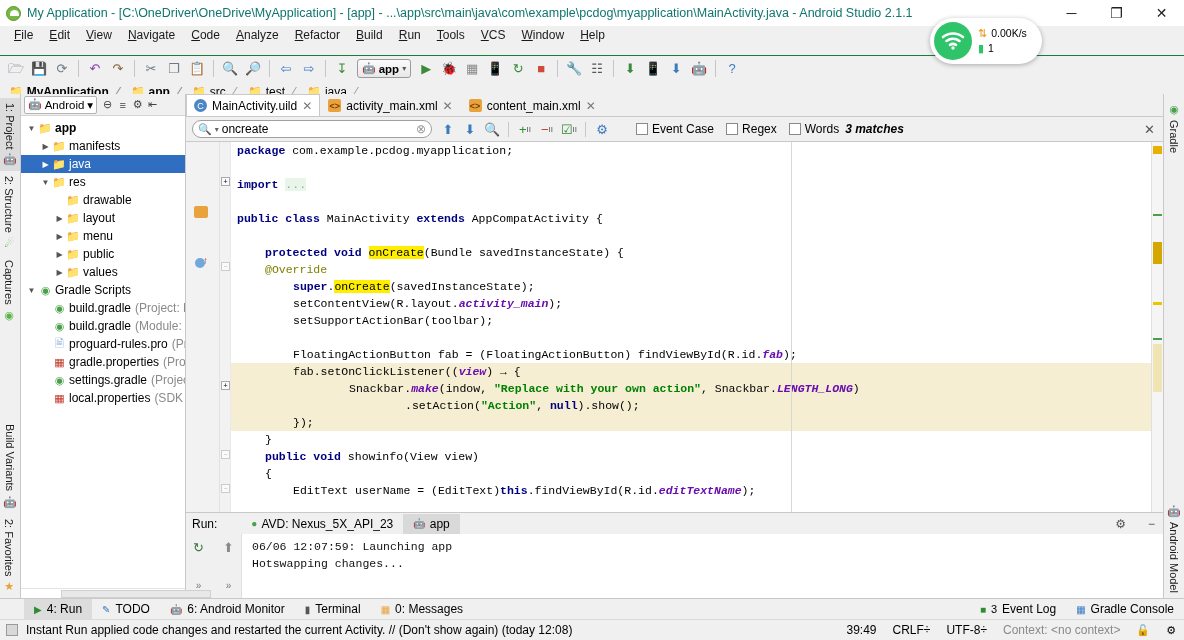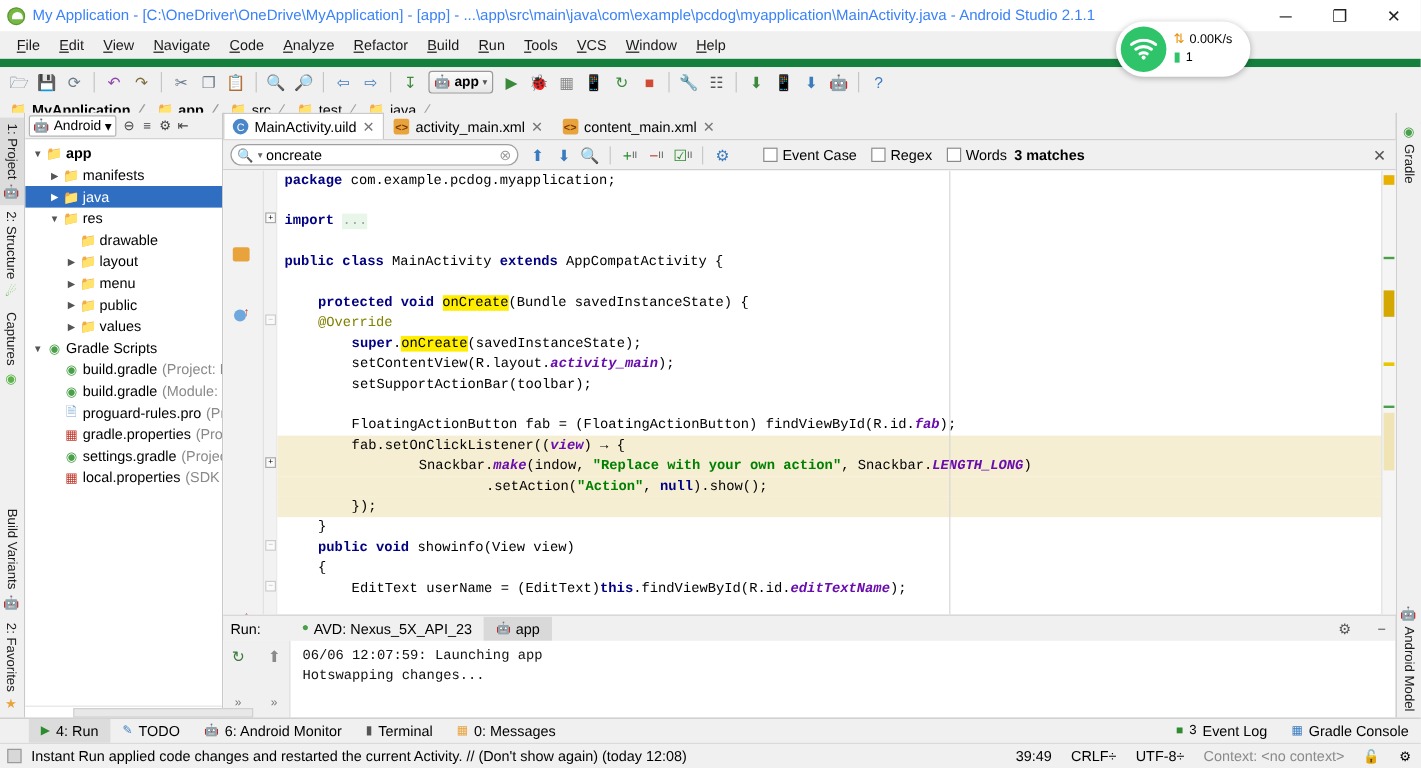--- a/index.html
+++ b/index.html
@@ -18,28 +18,28 @@
     padding:0 0 0 6px; position:relative;
   }
   #title-icon{
     width:15px;height:15px;border-radius:50%;background:#77b843;
     border:1px solid #5d9634; margin-right:6px; flex:none; position:relative;
   }
   #title-icon::after{
     content:""; position:absolute; left:3px; top:3px; width:9px;height:6px;
     border-radius:5px 5px 0 0; background:#fff;
   }
-  #title-text{ font-size:12.5px; color:#3b82f6; white-space:nowrap; }
+  #title-text{ font-size:12.5px; color:#0f766e; white-space:nowrap; }
   #winbtns{ position:absolute; right:0; top:0; height:26px; display:flex; }
   .winbtn{ width:45px; height:26px; display:flex; align-items:center;
            justify-content:center; font-size:14px; color:#222; }
 
   
-  #menubar{ height:30px; background:#f0f0f0; display:flex; align-items:center;
-            padding-left:6px; border-bottom:7px solid #15803d;}
+  #menubar{ height:30px; background:#f0f0f0; display:flex; align-items:flex-start;
+            padding-left:6px; border-bottom:1px solid #15803d;}
   .menu-item{ padding:2px 8px; font-size:12px; color:#1a1a1a; }
   .menu-item u{ text-decoration:underline; }
 
   
   #toolbar{ height:25px; background:#f0f0f0; display:flex; align-items:center;
             padding-left:5px; gap:1px; }
   .tbtn{ width:22px;height:21px; display:flex; align-items:center;
          justify-content:center; }
   .tsep{ width:1px;height:17px;background:#c5c5c5; margin:0 4px; }
   .glyph{ font-size:13px; line-height:1; }
@@ -120,21 +120,21 @@
               background:#fff; display:flex;align-items:center;
               padding:0 5px; gap:3px; }
   #findfield input{ border:none;outline:none;flex:1;font-size:12px;
                     font-family:"Liberation Sans",sans-serif; }
   .fbtn{ width:20px;height:20px;display:flex;align-items:center;
          justify-content:center;font-size:13px; }
   .fsep{ width:1px;height:15px;background:#c8c8c8; }
   .chk{ display:flex;align-items:center;gap:4px;font-size:12px; }
   .chkbox{ width:12px;height:12px;border:1px solid #8a8a8a;background:#fff;
            display:inline-block; }
-  #matches{ font-weight:bold; font-size:12px; }
+  #matches{ font-weight:bold; font-size:12px;font-style:italic; }
   #findclose{ position:absolute; right:8px; color:#555; font-size:13px; }
 
   
   #codearea{ flex:1; display:flex; background:#fff; position:relative;
              overflow:hidden; }
   #gutter{ width:34px; background:#f2f2f2; border-right:1px solid #e1e1e1;
            position:relative; flex:none; }
   #foldstrip{ width:11px; background:#f2f2f2; position:relative; flex:none;
               border-right:1px solid #eaeaea; }
   #code{ flex:1; position:relative; overflow:hidden;

